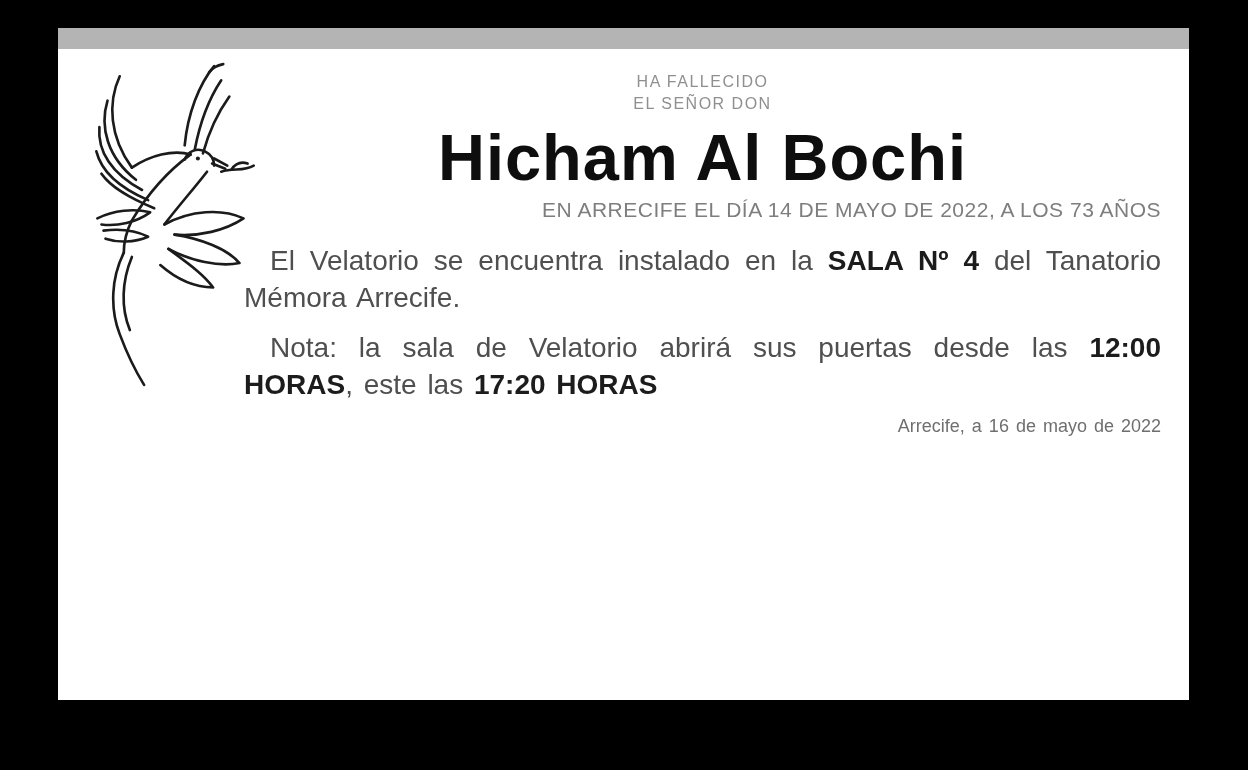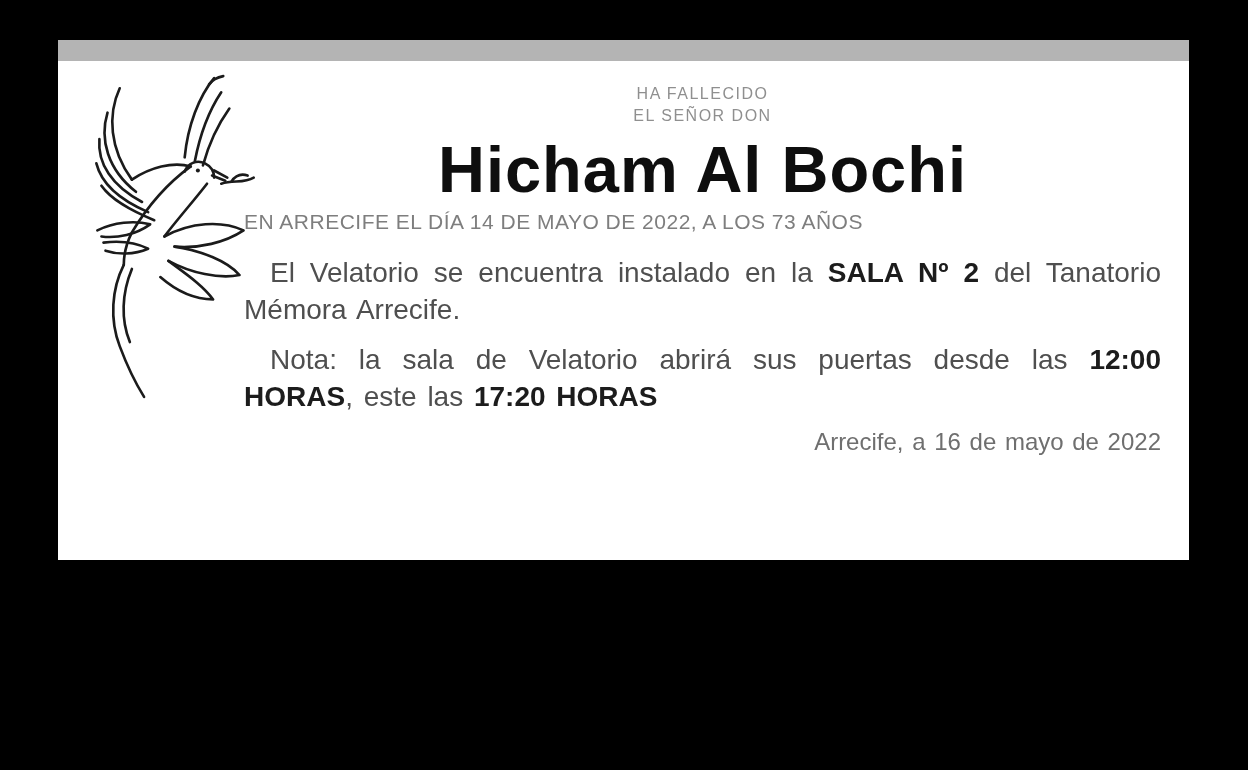--- a/index.html
+++ b/index.html
@@ -4,46 +4,46 @@
 <style>
   html,body{margin:0;padding:0}
   body{
     width:1248px;height:770px;
     background:#000;
     font-family:"Liberation Sans",sans-serif;
     position:relative;overflow:hidden;
   }
   .stage{position:absolute;inset:0;background:#000}
   .card{
-    position:absolute;left:58px;top:40px;width:1131px;height:520px;
+    position:absolute;left:58px;top:28px;width:1131px;height:672px;
     background:#fff;
   }
   .topbar{height:21px;background:#b4b4b4}
   .dove{position:absolute;left:20px;top:30px;width:190px;height:335px}
   .content{padding:0 28px 0 186px}
   .pre-title{
     margin-top:22px;text-align:center;color:#8f8f8f;
     font-size:16px;line-height:22px;letter-spacing:1.5px;
   }
   .title{
     margin:8px 0 0;text-align:center;color:#0e0e0e;
     font-size:65px;line-height:70px;font-weight:bold;letter-spacing:1px;
   }
   .subtitle{
-    margin-top:5px;text-align:left;color:#7e7e7e;
+    margin-top:5px;text-align:right;color:#7e7e7e;
     font-size:21px;letter-spacing:.5px;
   }
   .body-block{margin-top:20px}
   p.para{
     font-size:28px;line-height:37px;color:#4f4f4f;
     text-align:justify;text-indent:26px;margin:0 0 13px;word-spacing:3px;
   }
   p.para .b{font-weight:bold;color:#1c1c1c}
   .date-line{
-    text-align:right;font-size:24px;color:#6f6f6f;
+    text-align:right;font-size:18px;color:#6f6f6f;
     margin-top:0;word-spacing:2px;
   }
 </style>
 </head>
 <body>
 
 <div class="stage">
   <div class="card">
 
     <div class="topbar"></div>
@@ -93,21 +93,21 @@
       <div class="pre-title">
         <div>HA FALLECIDO</div>
         <div>EL SEÑOR DON</div>
       </div>
 
       <h1 class="title">Hicham Al Bochi</h1>
 
       <div class="subtitle">EN ARRECIFE EL DÍA 14 DE MAYO DE 2022, A LOS 73 AÑOS</div>
 
       <div class="body-block">
-        <p class="para"><span>El Velatorio se encuentra instalado en la </span><span class="b">SALA Nº 2</span><span> del Tanatorio Mémora Arrecife.</span></p>
+        <p class="para"><span>El Velatorio se encuentra instalado en la </span><span class="b">SALA Nº 4</span><span> del Tanatorio Mémora Arrecife.</span></p>
         <p class="para"><span>Nota: la sala de Velatorio abrirá sus puertas desde las </span><span class="b">12:00 HORAS</span><span>, este las </span><span class="b">17:20 HORAS</span></p>
       </div>
 
       <div class="date-line">Arrecife, a 16 de mayo de 2022</div>
 
     </div>
   </div>
 </div>
 
 </body></html>

